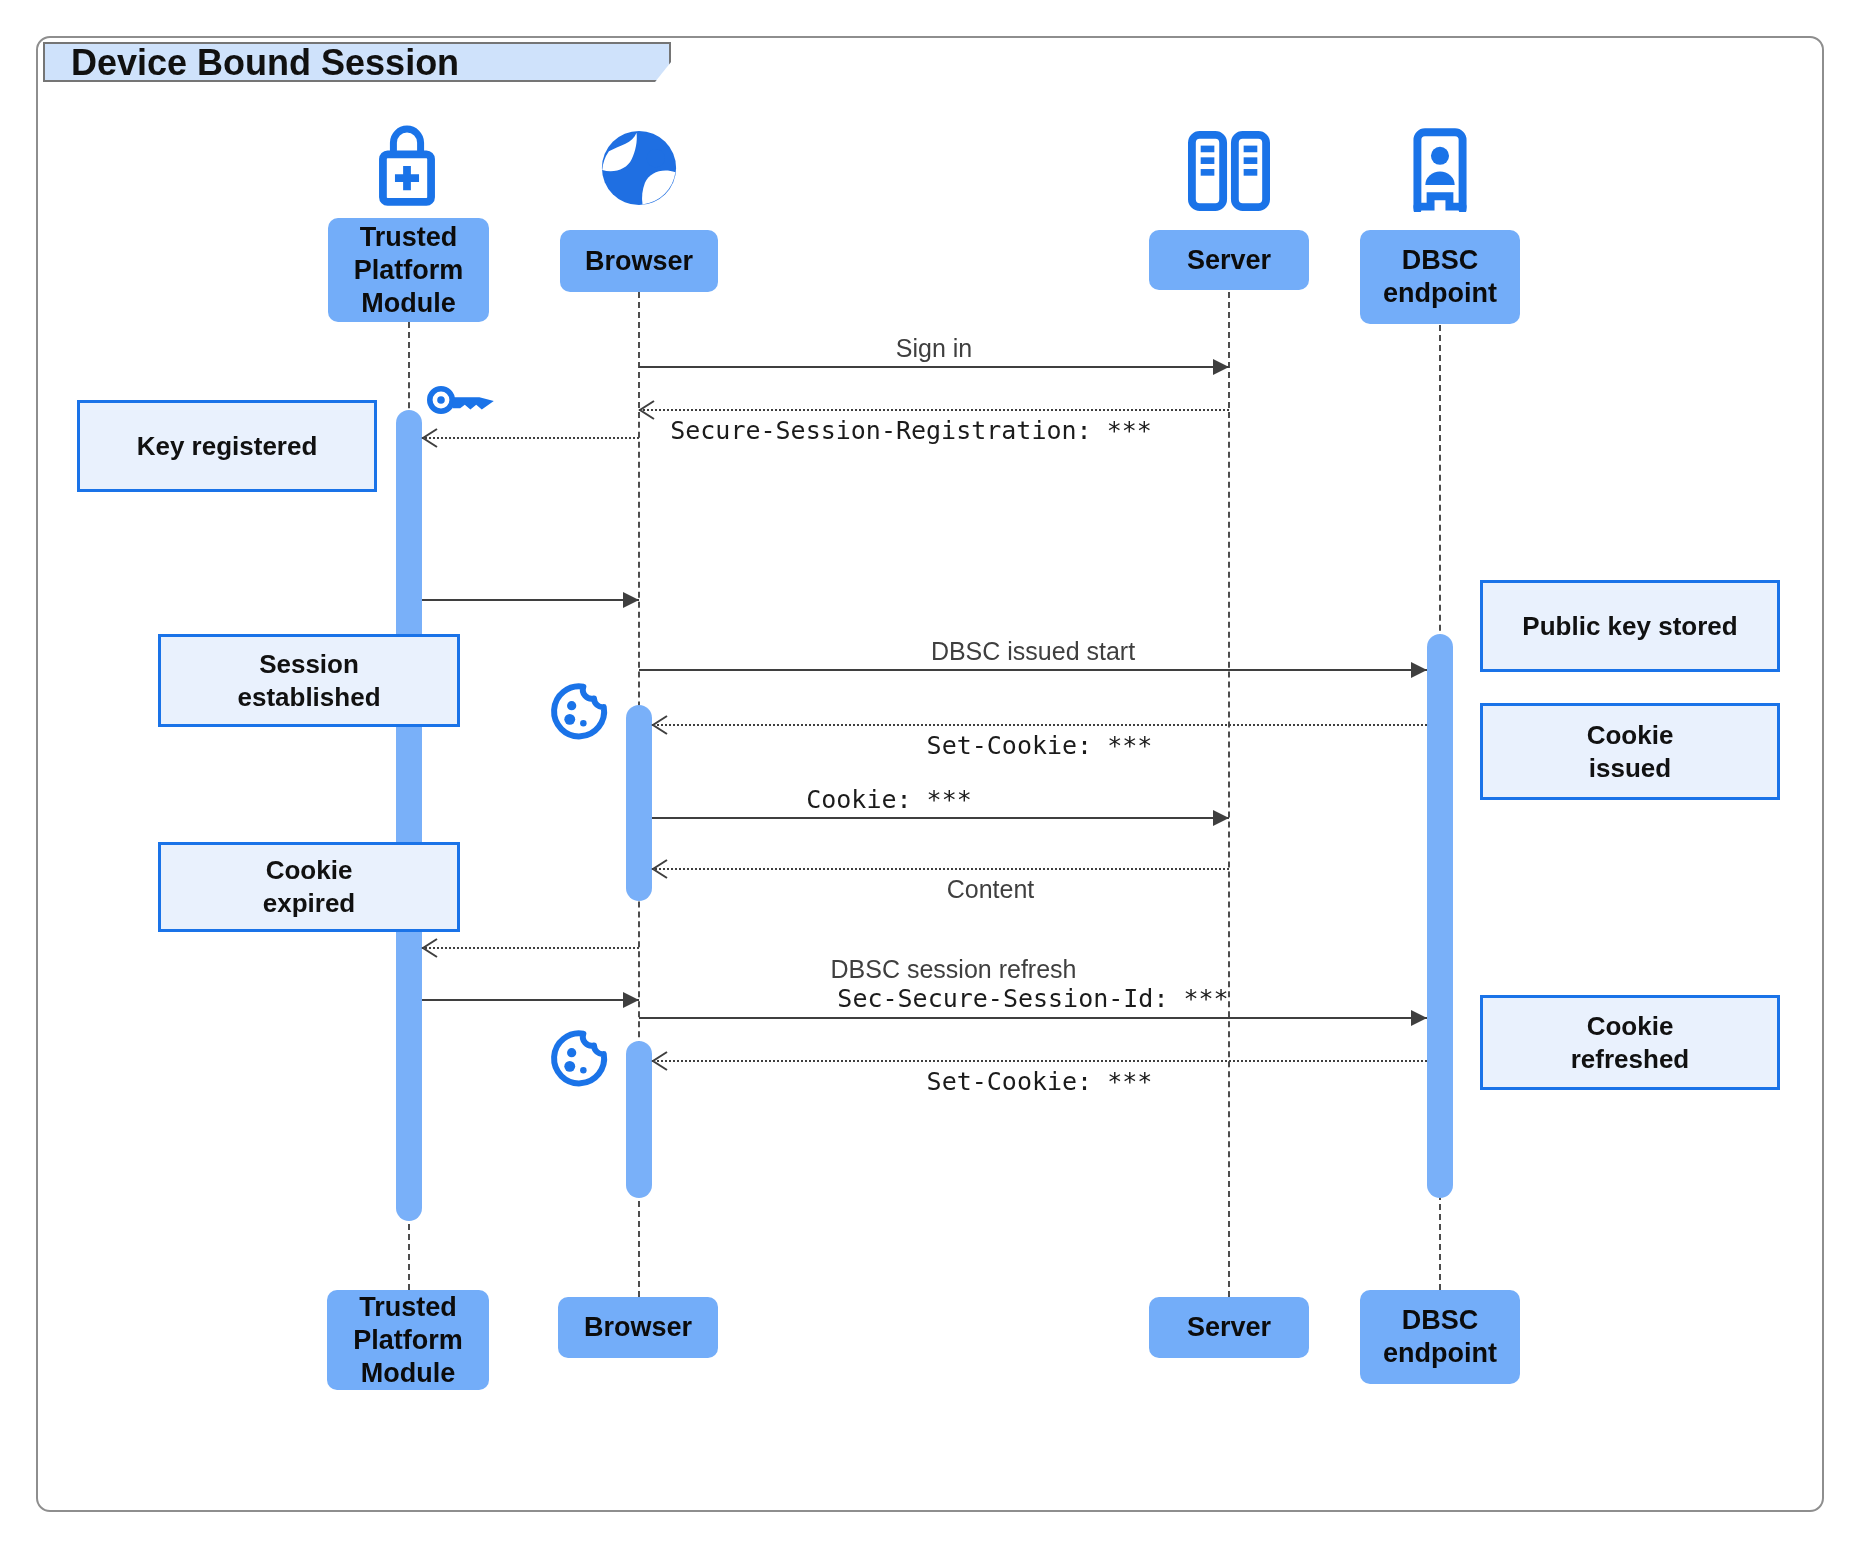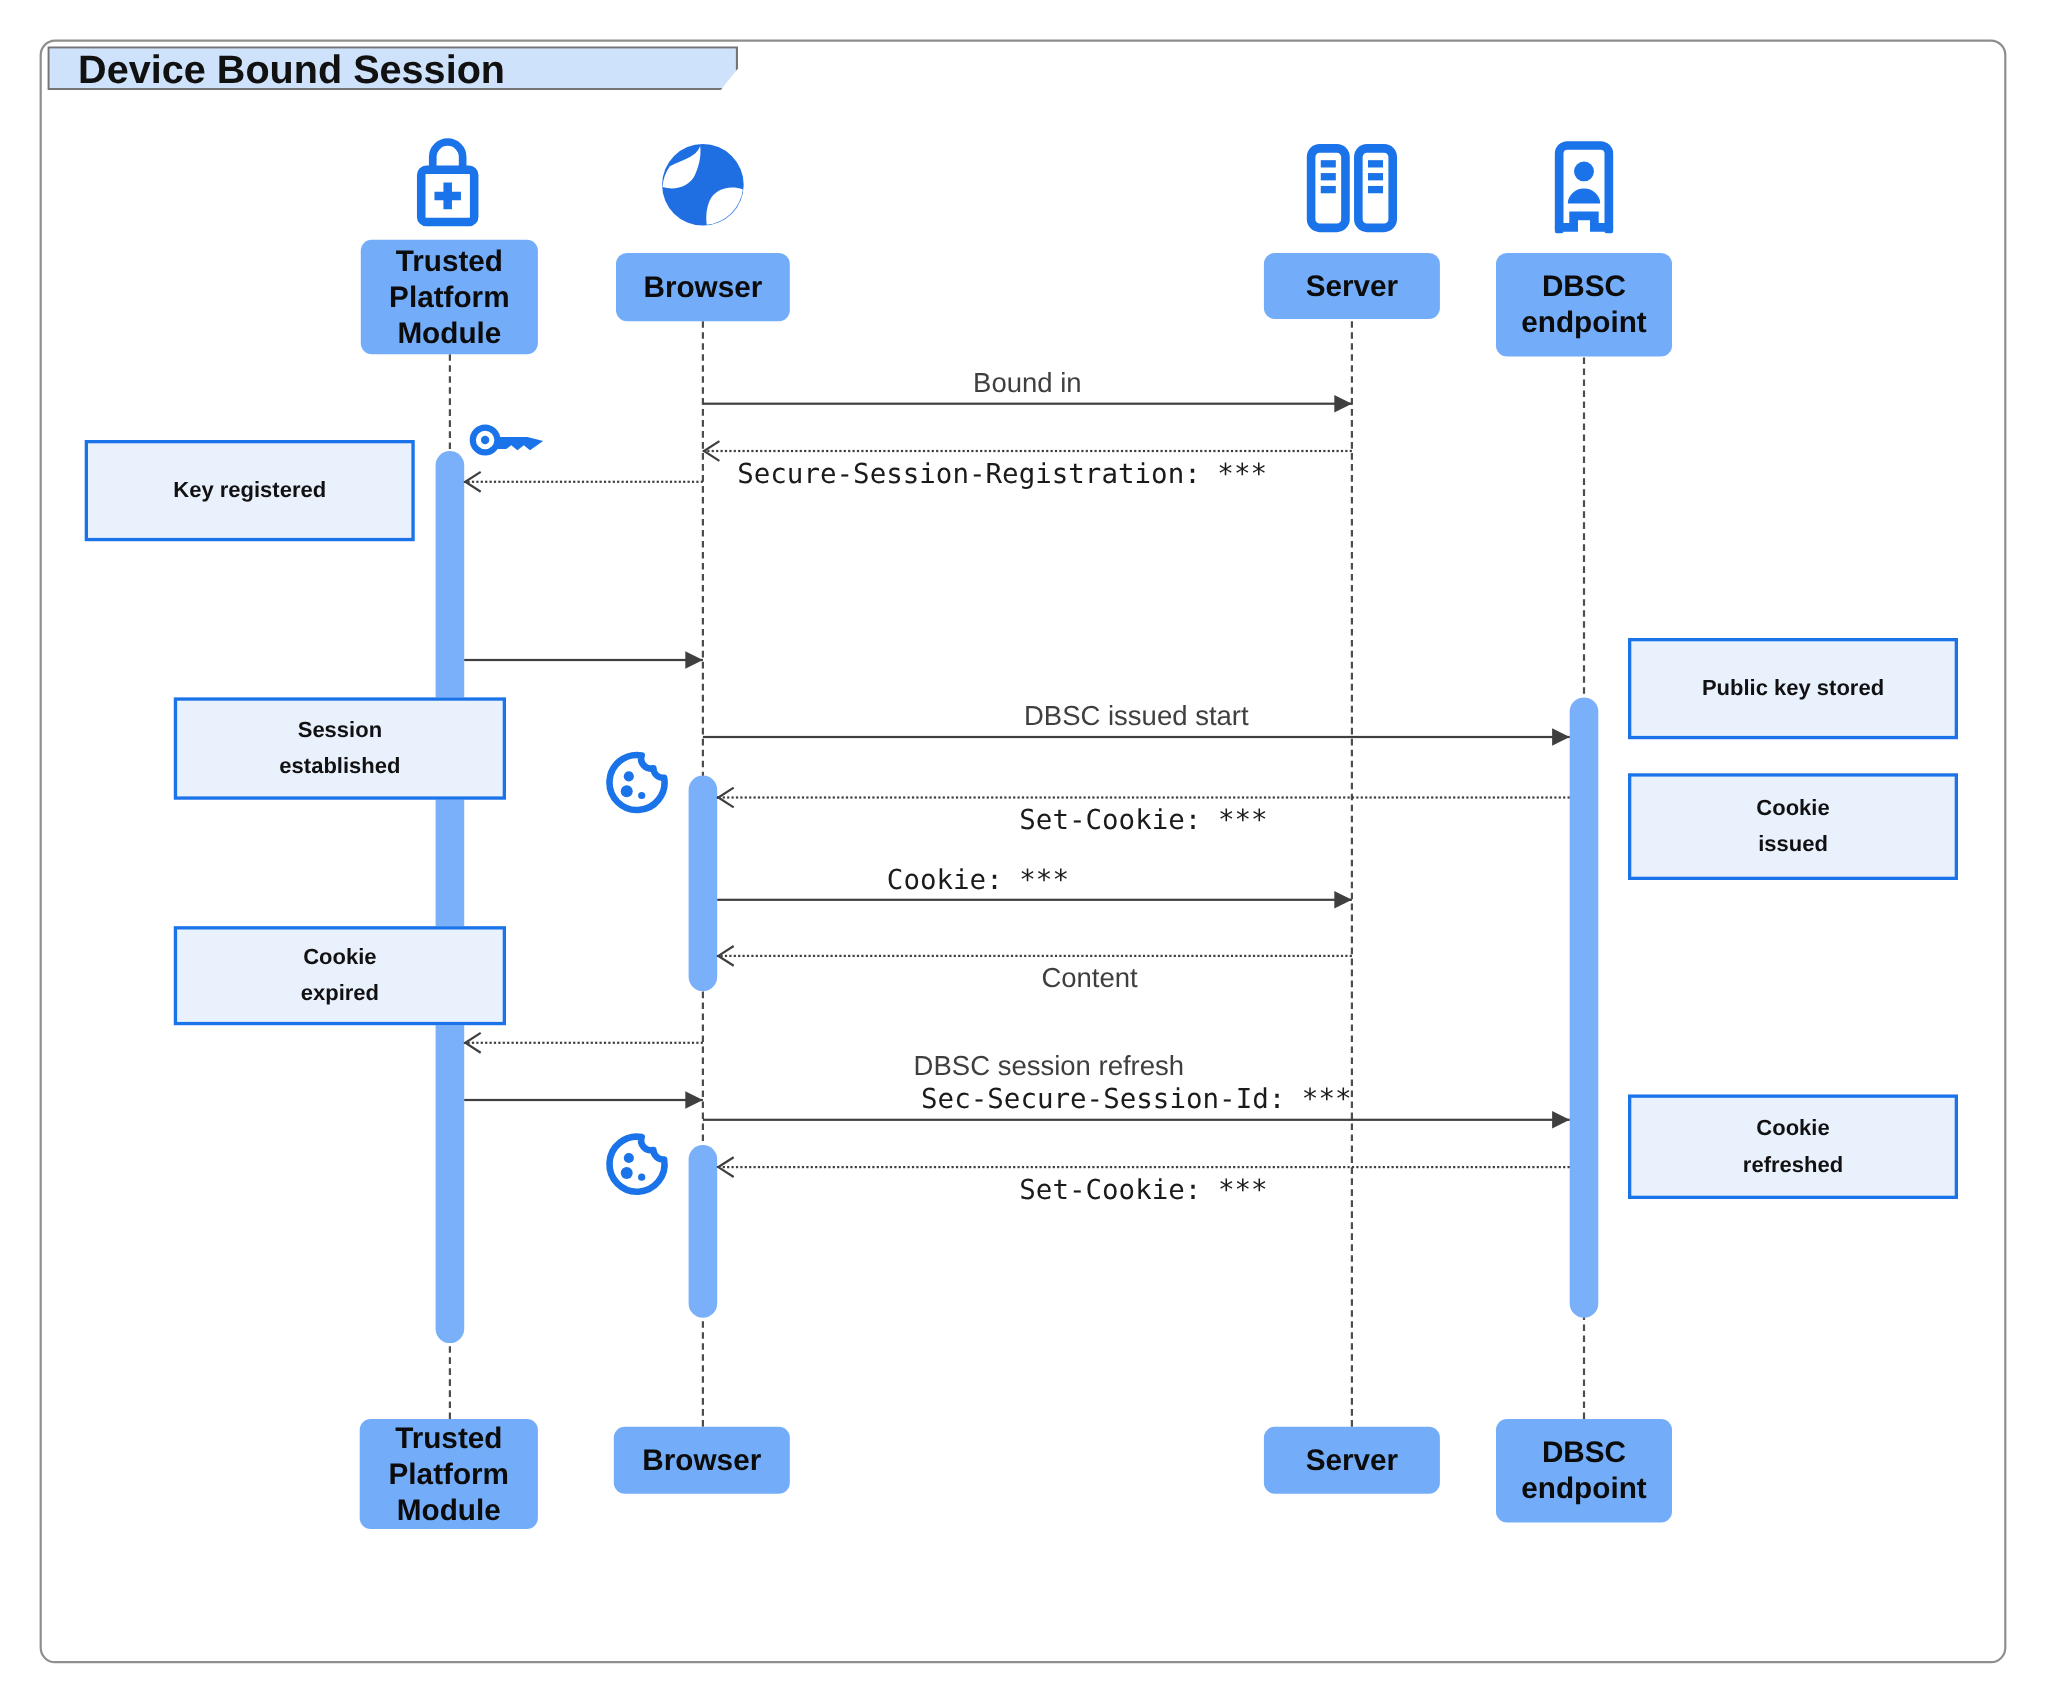--- a/index.html
+++ b/index.html
@@ -7,21 +7,21 @@
   .abs{position:absolute;}
   .frame{left:36px;top:36px;width:1784px;height:1472px;border:2px solid #8e8e8e;border-radius:14px;background:#ffffff;z-index:0;}
   .title-tab{left:43px;top:42px;width:628px;height:40px;background:#cfe2fb;border:2px solid #757575;
     clip-path:polygon(0 0,100% 0,100% 50%,calc(100% - 16px) 100%,0 100%);
     font-weight:bold;font-size:36px;line-height:38px;color:#111;padding:0 26px;box-sizing:border-box;z-index:50;}
   .lifeline{width:0;border-left:2.5px dashed #4d4d4d;z-index:1;}
   .activation{width:26px;background:#79b0f9;border-radius:13px;z-index:2;}
   .actor{background:#73adf9;border-radius:10px;display:flex;align-items:center;justify-content:center;
     text-align:center;font-weight:bold;font-size:27px;line-height:33px;color:#0c0c0c;white-space:pre-line;z-index:3;}
   .note{background:#e9f1fd;border:3px solid #1a73e8;box-sizing:border-box;display:flex;align-items:center;justify-content:center;
-    text-align:center;font-weight:bold;font-size:20px;line-height:33px;color:#111;white-space:pre-line;z-index:4;}
+    text-align:center;font-weight:bold;font-size:26px;line-height:33px;color:#111;white-space:pre-line;z-index:4;}
   .line{height:0;border-top:2px solid #3f3f3f;z-index:3;}
   .line.dotted{border-top:2px dotted #3f3f3f;}
   .head-filled-right{width:0;height:0;border-top:8px solid transparent;border-bottom:8px solid transparent;border-left:16px solid #3f3f3f;z-index:3;}
   .head-open-left{z-index:3;}
   .msg-label{text-align:center;font-size:25px;z-index:3;}
   .msg-label.sans{color:#3f3f3f;}
   .msg-label.mono{font-family:"DejaVu Sans Mono",monospace;color:#1b1b1b;}
   .icon{z-index:4;}
 </style>
 </head>
@@ -109,21 +109,21 @@
 </div>
 <div class="abs icon" style="left:546px;top:1025px;">
   <svg width="66" height="68" viewBox="0 0 24 25">
     <path d="M13.6 3.2 A9.2 9.2 0 1 0 21.1 10.7 A3.3 3.3 0 0 1 17.5 7.5 A3.3 3.3 0 0 1 13.6 3.2 Z" fill="none" stroke="#1a73e8" stroke-width="2.2" stroke-linejoin="round"></path>
     <circle cx="9.3" cy="10.2" r="1.7" fill="#1a73e8"></circle>
     <circle cx="8.6" cy="15.2" r="2.0" fill="#1a73e8"></circle>
     <circle cx="13.6" cy="16.6" r="1.2" fill="#1a73e8"></circle>
   </svg>
 </div>
 
-<div class="abs msg-label sans" style="left:639px;top:334px;width:590px;">Bound in</div>
+<div class="abs msg-label sans" style="left:639px;top:334px;width:590px;">Sign in</div>
 <div class="abs line" style="left:639px;top:366px;width:590px;"></div>
 <div class="abs head-filled-right" style="left:1213px;top:359px;"></div>
 
 <div class="abs line dotted" style="left:639px;top:409px;width:590px;"></div>
 <div class="abs head-open-left" style="left:637px;top:398px;">
   <svg width="20" height="24" viewBox="0 0 20 24">
       <path d="M17 3 L3 12 L17 21" fill="none" stroke="#3f3f3f" stroke-width="2"></path>
     </svg>
 </div>
 <div class="abs msg-label mono" style="left:639px;top:416px;width:544px;">Secure-Session-Registration: ***</div>

